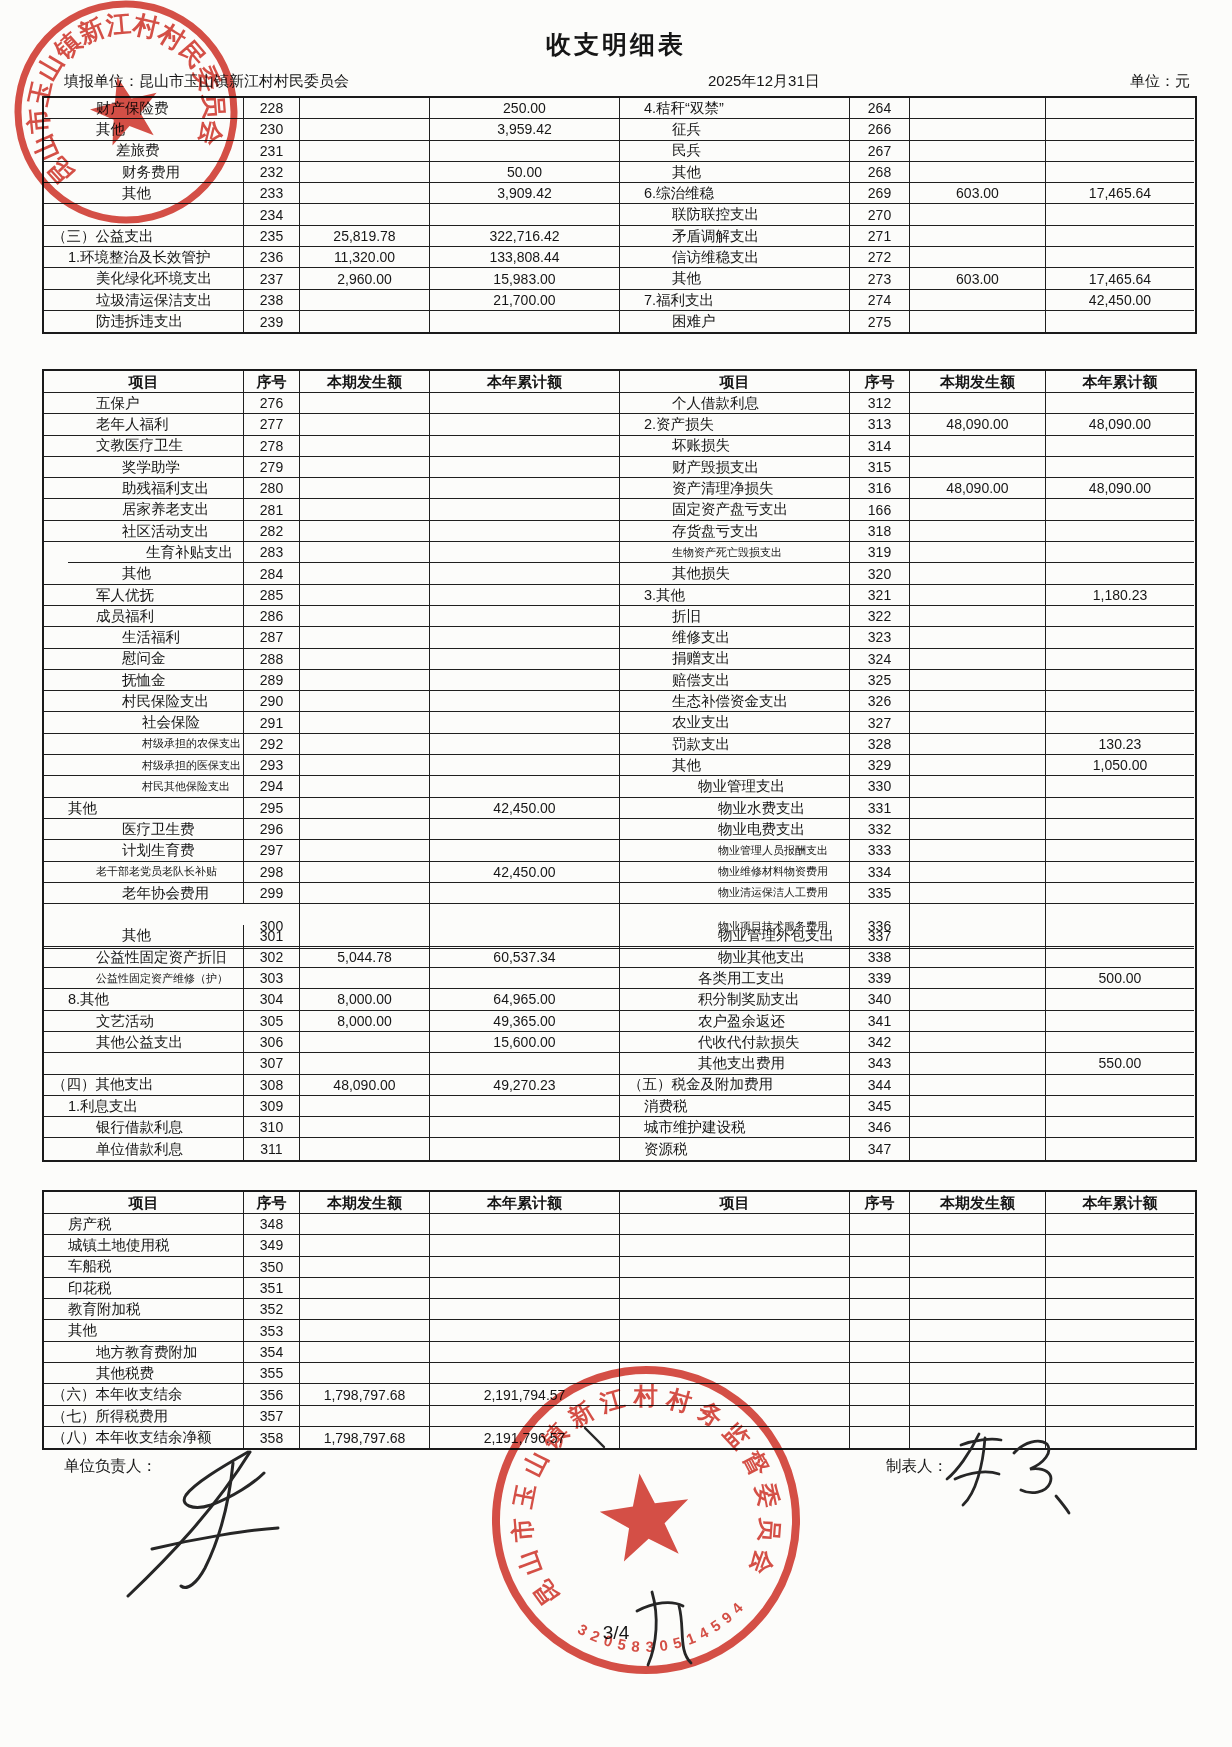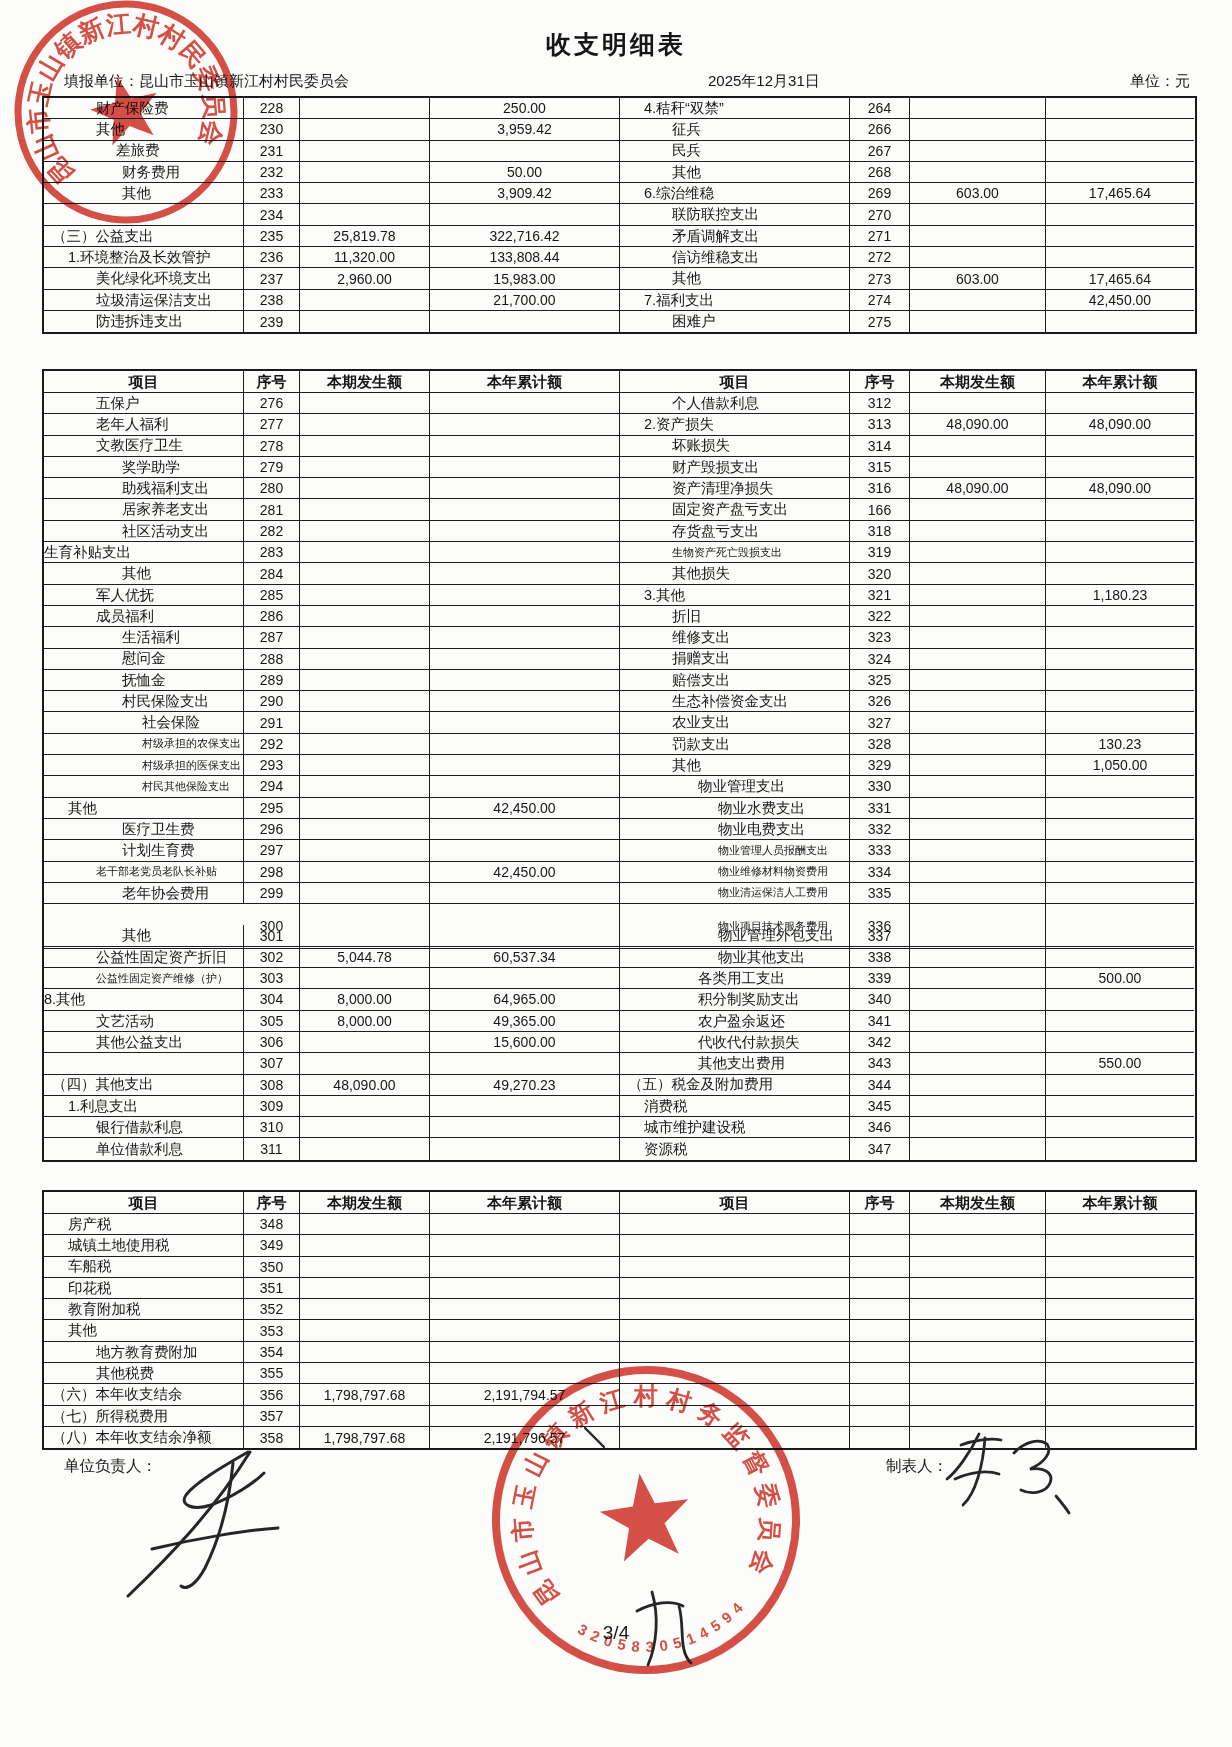--- a/index.html
+++ b/index.html
@@ -241,21 +241,21 @@
           <div class="cell lbl" style="padding-left: 78px;">社区活动支出</div>
           <div class="cell seq">282</div>
           <div class="cell num"></div>
           <div class="cell num"></div>
           <div class="cell lbl" style="padding-left: 52px;">存货盘亏支出</div>
           <div class="cell seq">318</div>
           <div class="cell num"></div>
           <div class="cell num c8"></div>
         </div>
         <div class="trow">
-          <div class="cell lbl" style="">生育补贴支出</div>
+          <div class="cell lbl" style="padding-left: 78px; margin-left: 24px;">生育补贴支出</div>
           <div class="cell seq">283</div>
           <div class="cell num"></div>
           <div class="cell num"></div>
           <div class="cell lbl sm" style="padding-left: 52px;">生物资产死亡毁损支出</div>
           <div class="cell seq">319</div>
           <div class="cell num"></div>
           <div class="cell num c8"></div>
         </div>
         <div class="trow">
           <div class="cell lbl" style="padding-left: 78px;">其他</div>
@@ -451,21 +451,21 @@
           <div class="cell lbl sm" style="padding-left: 52px;">公益性固定资产维修（护）</div>
           <div class="cell seq">303</div>
           <div class="cell num"></div>
           <div class="cell num"></div>
           <div class="cell lbl" style="padding-left: 78px;">各类用工支出</div>
           <div class="cell seq">339</div>
           <div class="cell num"></div>
           <div class="cell num c8">500.00</div>
         </div>
         <div class="trow">
-          <div class="cell lbl" style="">8.其他</div>
+          <div class="cell lbl" style="padding-left: 24px;">8.其他</div>
           <div class="cell seq">304</div>
           <div class="cell num">8,000.00</div>
           <div class="cell num">64,965.00</div>
           <div class="cell lbl" style="padding-left: 78px;">积分制奖励支出</div>
           <div class="cell seq">340</div>
           <div class="cell num"></div>
           <div class="cell num c8"></div>
         </div>
         <div class="trow">
           <div class="cell lbl" style="padding-left: 52px;">文艺活动</div>

